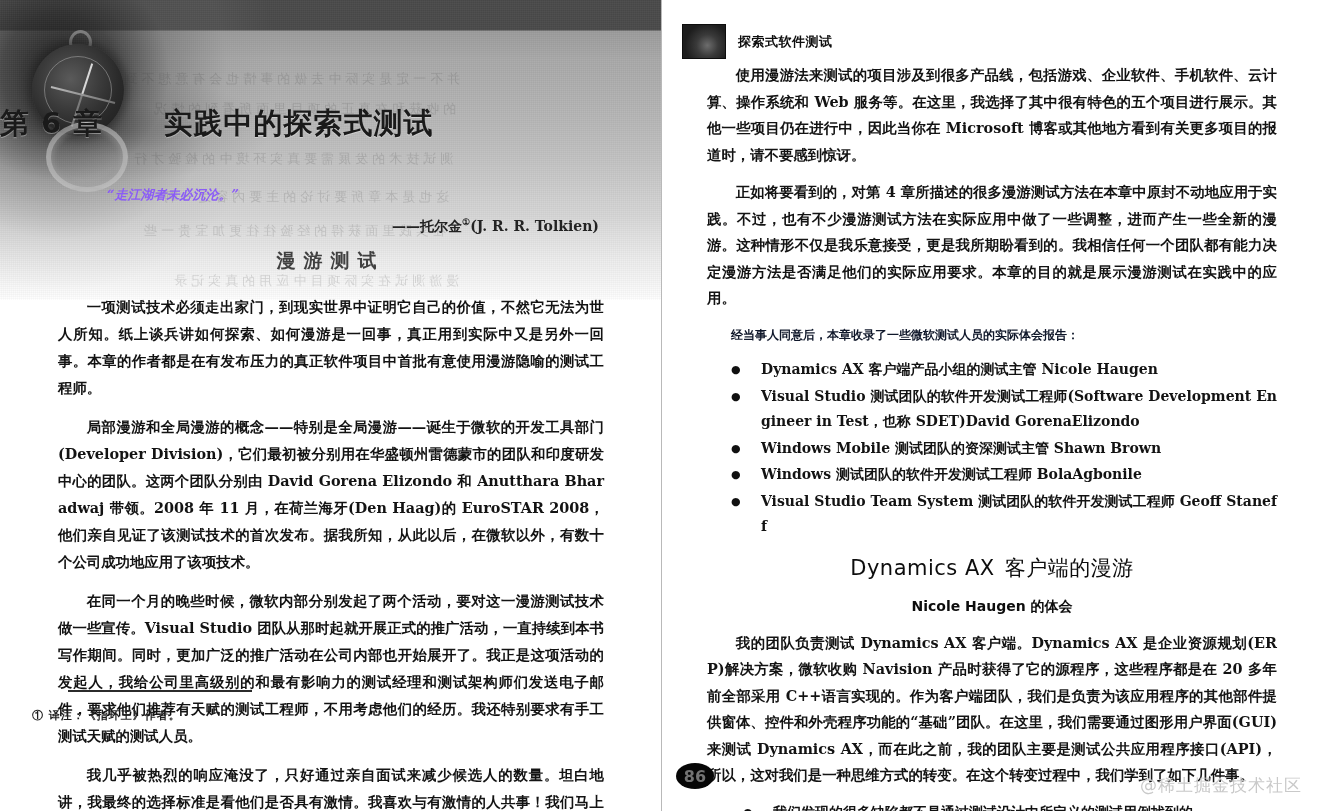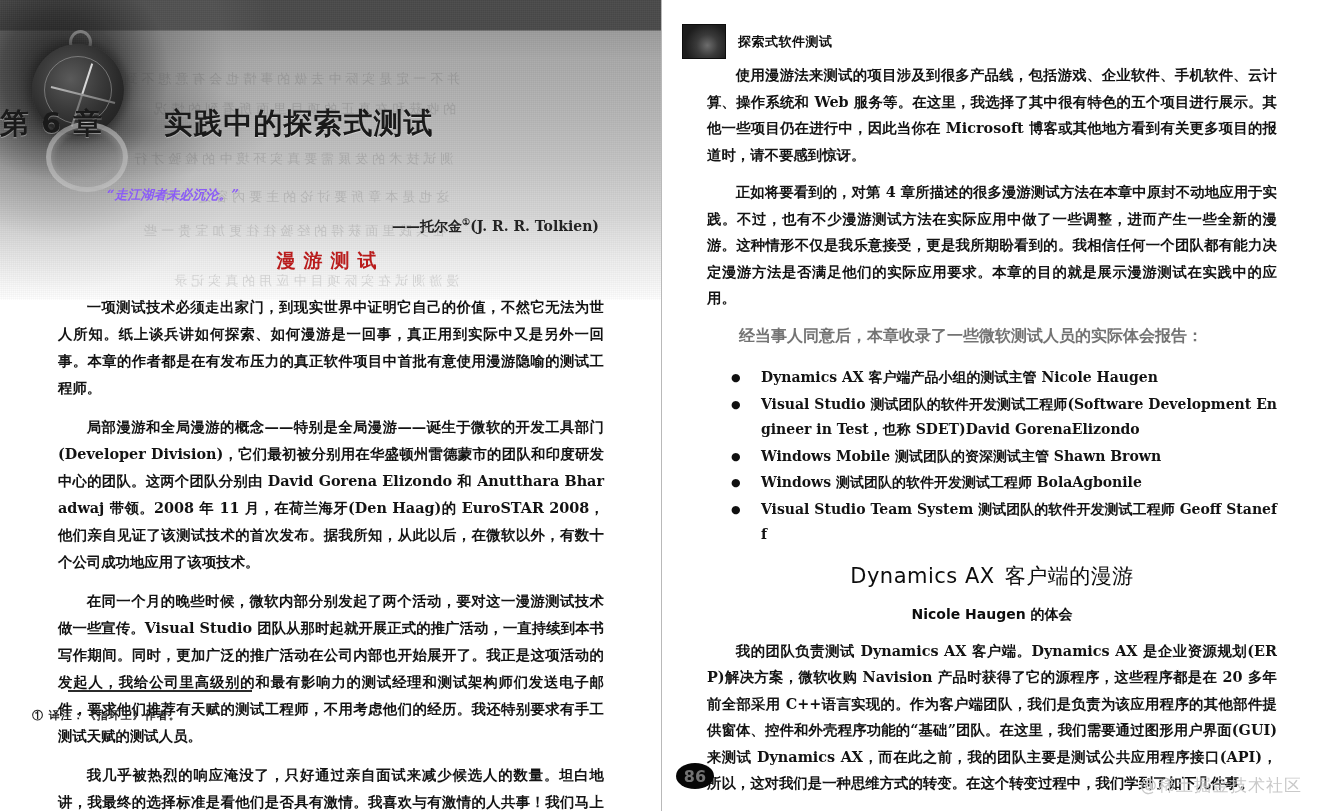--- a/index.html
+++ b/index.html
@@ -92,21 +92,21 @@
   }
   .chapter-attrib{
     position:absolute;z-index:2;right:62px;top:217px;
     font-family:"DejaVu Serif","Liberation Serif",serif;
     font-size:14px;color:#232323;font-weight:bold;
   }
   .chapter-attrib sup{font-size:9px;}
   .section-heading{
     position:absolute;z-index:2;left:0;top:248px;width:661px;text-align:center;
     font-family:"DejaVu Sans","Liberation Sans",sans-serif;
-    font-weight:bold;font-size:19px;color:#b91c1c;letter-spacing:8px;
+    font-weight:bold;font-size:19px;color:#404040;letter-spacing:8px;
   }
 
   .left-body{
     position:absolute;z-index:3;left:58px;top:293px;width:546px;
   }
   .p{
     font-family:"DejaVu Serif","Liberation Serif",serif;
     font-size:14.4px;line-height:27px;color:#131313;
     text-align:justify;text-justify:inter-character;
     margin:0 0 12px 0;text-indent:2em;font-weight:bold;
@@ -147,25 +147,25 @@
   }
   .right-body{position:absolute;left:45px;top:62px;width:570px;}
   .p-r{
     font-family:"DejaVu Serif","Liberation Serif",serif;
     font-size:14.4px;line-height:26.5px;color:#131313;
     text-align:justify;text-justify:inter-character;
     margin:0 0 11px 0;text-indent:2em;font-weight:bold;
     word-break:break-all;
   }
   .lead-in{
-    font-family:Liberation Serif, serif;
-    font-size:16px;line-height:26.5px;color:#737373;
+    font-family:Liberation Mono, monospace;
+    font-size:12px;line-height:26.5px;color:#0f172a;
     margin:0 0 2px 0;text-indent:2em;font-weight:bold;
   }
-  ul.bullets{list-style:none;margin:16px 0 2px 0;padding:0;}
+  ul.bullets{list-style:none;margin:8px 0 2px 0;padding:0;}
   ul.bullets li{
     position:relative;padding-left:54px;
     font-family:"DejaVu Serif","Liberation Serif",serif;
     font-size:14px;line-height:25.5px;color:#131313;font-weight:bold;
     text-align:justify;text-justify:inter-character;word-break:break-all;
     margin-bottom:1px;
   }
   ul.bullets li:before{
     content:"●";position:absolute;left:24px;top:0;font-size:11px;color:#101010;
   }

